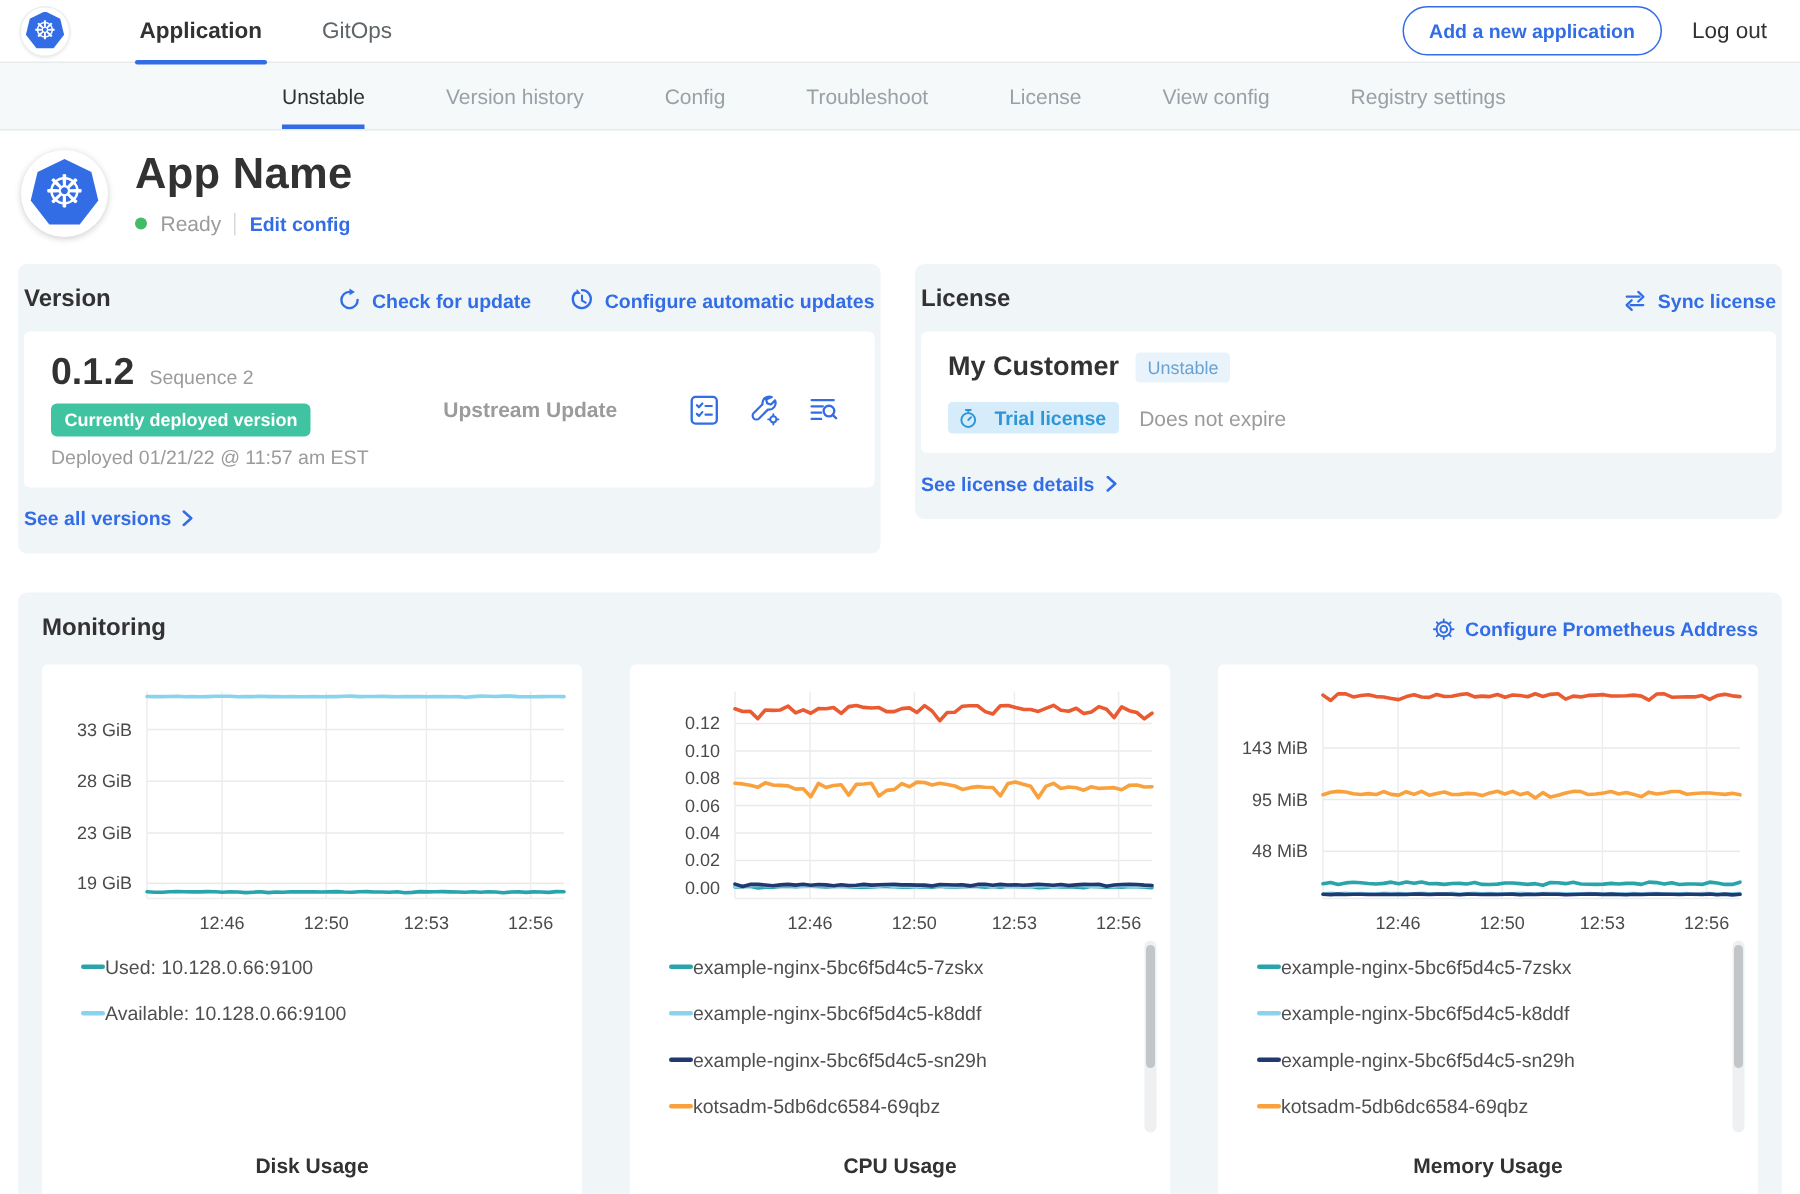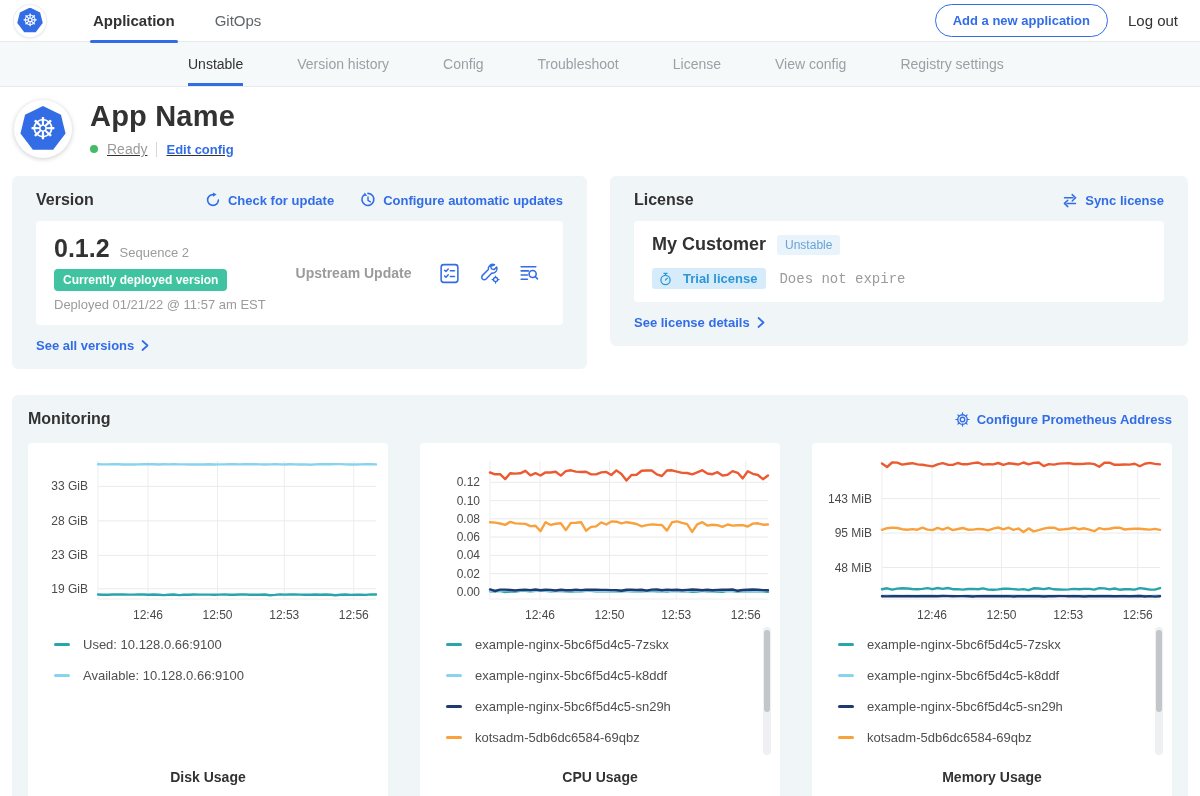--- a/index.html
+++ b/index.html
@@ -39,29 +39,29 @@
   .subnav-tab { display:flex; align-items:center; font-size:14px; color:#9aa1a6;
                 position:relative; cursor:pointer; }
   .subnav-tab.active { color:#323232; font-weight:500; }
   .subnav-tab.active::after { content:""; position:absolute; left:0; right:0; bottom:0;
                 height:3px; background:#326de6; }
   
   .app-header { display:flex; padding:13px 24px 14px 14px; gap:18px; align-items:flex-start; }
   .app-logo { width:58px; height:58px; border-radius:50%; background:#fff; flex:none;
               box-shadow:0 1px 5px rgba(0,0,0,.2); display:flex; align-items:center; justify-content:center; }
   .app-title { font-size:29px; font-weight:700; letter-spacing:.2px; }
-  .app-status-row { display:flex; align-items:center; gap:9px; margin-top:8px;text-decoration:underline; }
+  .app-status-row { display:flex; align-items:center; gap:9px; margin-top:8px; }
   .status-dot { width:8px; height:8px; border-radius:50%; background:#44bb66; }
   .status-text { font-size:14px; color:#9b9b9b; }
   .vdivider { width:1px; height:15px; background:#d5d9dc; }
   .link-sm { font-size:13px; font-weight:700; color:#326de6; cursor:pointer; }
   
   .main { padding:4px 12px 0; }
   .cards-row { display:flex; gap:23px; align-items:flex-start; }
-  .panel { background:#f0f5f8; border-radius:6px; padding:15px 24px 16px; }
+  .panel { background:#f0f5f8; border-radius:6px; padding:15px 4px 16px; }
   .version-panel { width:575px; flex:none; }
   .license-panel { flex:1; }
   .panel-head { display:flex; align-items:center; }
   .panel-title { font-size:16px; font-weight:700; }
   .panel-links { margin-left:auto; display:flex; gap:26px; align-items:center; }
   .blue-link { color:#326de6; font-size:13px; font-weight:700; display:flex;
                align-items:center; gap:7px; cursor:pointer; white-space:nowrap; }
   .white-box { background:#fff; border-radius:4px; margin-top:12px; padding:13px 18px; }
   .version-box { display:flex; align-items:center; }
   .version-left { min-width:215px; }
@@ -74,29 +74,29 @@
   .upstream { flex:1; text-align:center; color:#9b9b9b; font-weight:700; font-size:14px; }
   .version-icons { display:flex; gap:17px; align-items:center; padding-right:4px; }
   .panel-footer { margin-top:13px; display:flex; }
   
   .cust-row { display:flex; align-items:center; gap:11px; }
   .customer-name { font-size:18px; font-weight:700; }
   .channel-badge { background:#e9f3fb; color:#6aa3d2; font-size:12px; padding:3px 8px; border-radius:3px; }
   .lic-row2 { display:flex; align-items:center; gap:13px; margin-top:13px; }
   .trial-badge { background:#d7ecfa; color:#2d96d6; font-size:13px; font-weight:700;
                  padding:3px 9px 3px 7px; border-radius:3px; display:flex; align-items:center; gap:11px; }
-  .expiry { font-size:14px; color:#9b9b9b;font-family:Liberation Mono, monospace; }
+  .expiry { font-size:14px; color:#9b9b9b; }
   
   .monitoring { margin-top:26px; padding:15px 16px 12px; }
   .charts-row { display:flex; gap:32px; margin-top:15px; }
   .chart-card { background:#fff; border-radius:4px; flex:1; display:flex; flex-direction:column;
                 min-height:336px; padding-top:10px; }
   .chart-svg { display:block; margin:0 auto; }
   .legend { padding:14px 26px 0 26px; position:relative; flex:1; }
-  .legend-item { display:flex; align-items:center; gap:13px; margin-bottom:16px;
+  .legend-item { display:flex; align-items:center; margin-bottom:16px;
                  font-size:13px; color:#4f4f4f; }
   .swatch { width:16px; height:3px; border-radius:2px; flex:none; background:#999; }
   .scrollbar-track { position:absolute; right:9px; top:4px; width:8px; height:128px;
                      background:#eef0f1; border-radius:4px; }
   .scrollbar-thumb { position:absolute; top:3px; left:1px; width:6px; height:82px;
                      background:#c2c6c9; border-radius:3px; cursor:pointer; }
   .chart-title { text-align:center; font-weight:700; font-size:14px; padding:8px 0 16px; margin-top:auto; }
   svg.ic { flex:none; }
 </style>
 </head>

